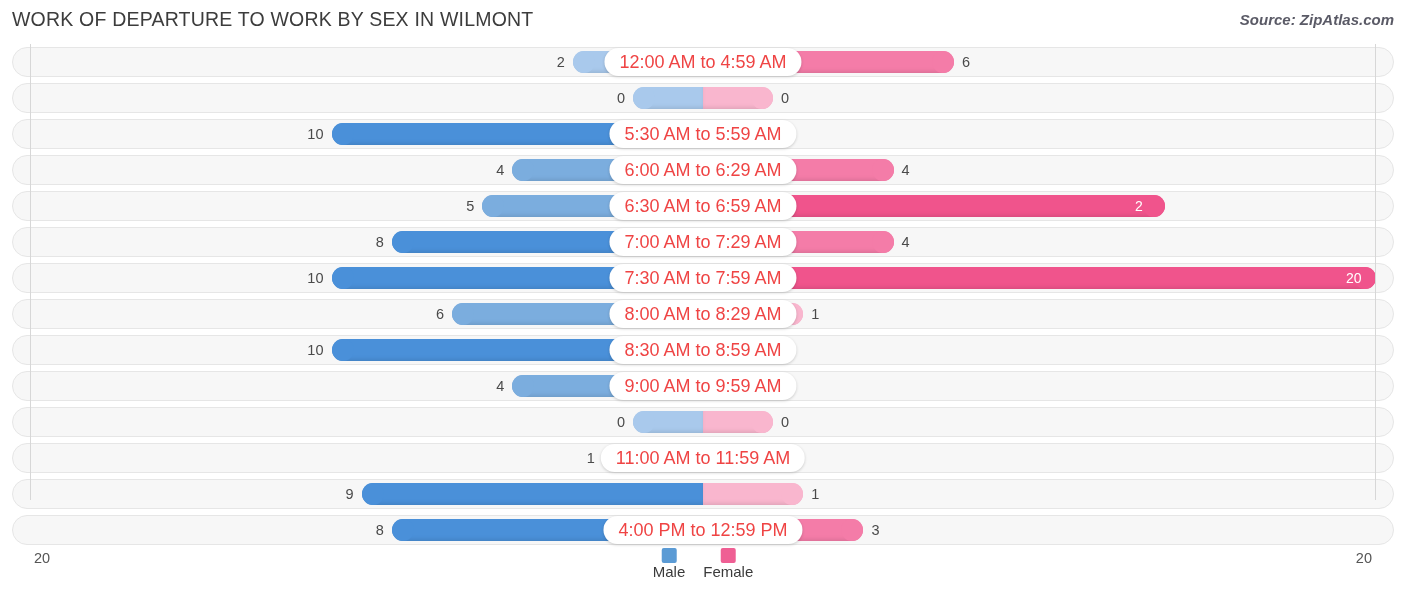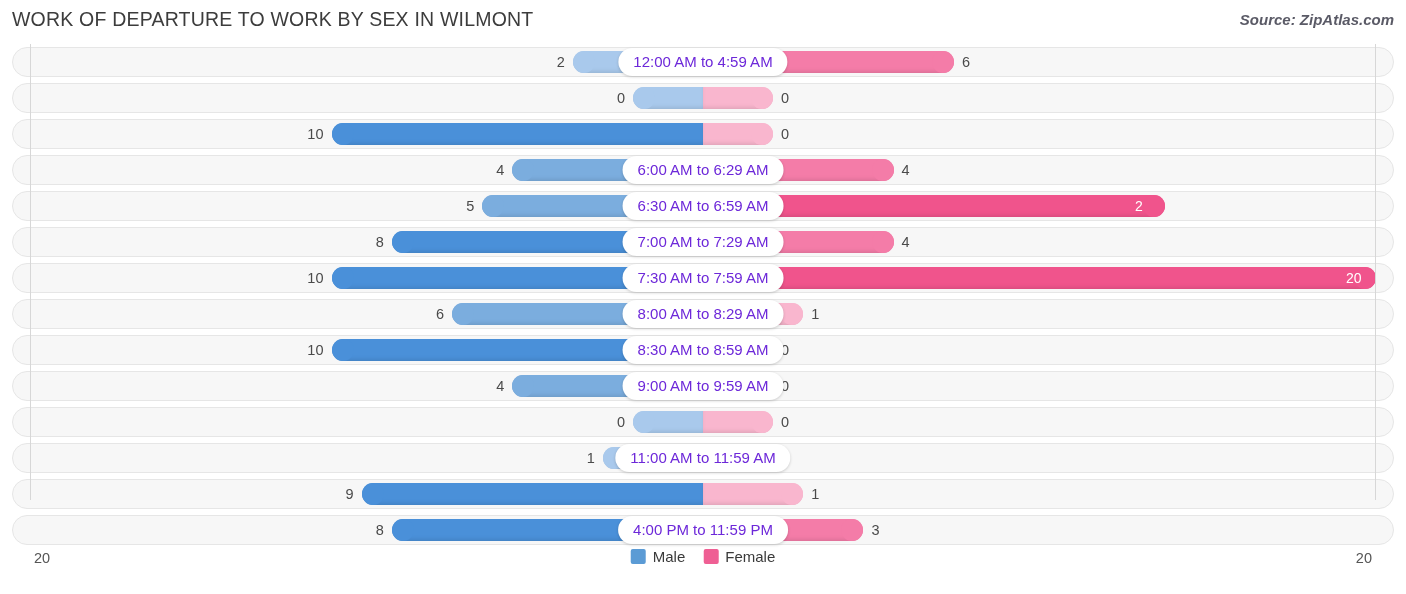--- a/index.html
+++ b/index.html
@@ -127,22 +127,22 @@
   .cat-pill {
     position: absolute;
     left: 50%;
     top: 4px;
     transform: translateX(-50%);
     height: 28px;
     line-height: 28px;
     padding: 0 15px;
     background: #ffffff;
     border-radius: 15px;
-    font-size: 15px;
-    color: #6d28d9;
+    font-size: 18px;
+    color: #ef4444;
     white-space: nowrap;
     z-index: 4;
     box-shadow: 0 1px 3px rgba(0,0,0,0.18);
   }
 
   
   #footer {
     position: relative;
     height: 46px;
     margin: 0 12px;
@@ -162,21 +162,21 @@
     top: 4px;
     transform: translateX(-50%);
     display: flex;
     align-items: center;
     gap: 18px;
     white-space: nowrap;
   }
   .legend-item {
     display: flex;
     align-items: center;
-    gap: 7px;
+    flex-direction: column;
   }
   .legend-swatch {
     width: 15px;
     height: 15px;
     border-radius: 2px;
     display: inline-block;
   }
   .legend-label {
     font-size: 15px;
     color: #3a3a3a;
@@ -208,20 +208,21 @@
         <div class="bar female" style="width: 70px; background: rgb(249, 182, 206);"></div>
         <div class="val outside-left" style="right: calc(50% + 78px);">0</div>
         <div class="val outside-right" style="left: calc(50% + 78px);">0</div>
       </div>
       <div class="row">
         <div class="track"></div>
         <div class="bar male" style="width: 371.5px; background: rgb(74, 144, 217);"></div>
         <div class="bar female" style="width: 70px; background: rgb(249, 182, 206);"></div>
         <div class="val outside-left" style="right: calc(50% + 379.5px);">10</div>
         <div class="val outside-right" style="left: calc(50% + 78px);">0</div>
+        <div class="cat-pill">5:30 AM to 5:59 AM</div>
       </div>
       <div class="row">
         <div class="track"></div>
         <div class="bar male" style="width: 190.6px; background: rgb(123, 173, 222);"></div>
         <div class="bar female" style="width: 190.6px; background: rgb(244, 124, 168);"></div>
         <div class="val outside-left" style="right: calc(50% + 198.6px);">4</div>
         <div class="val outside-right" style="left: calc(50% + 198.6px);">4</div>
         <div class="cat-pill">6:00 AM to 6:29 AM</div>
       </div>
       <div class="row">
@@ -293,21 +294,21 @@
         <div class="bar female" style="width: 100.15px; background: rgb(249, 182, 206);"></div>
         <div class="val outside-left" style="right: calc(50% + 349.35px);">9</div>
         <div class="val outside-right" style="left: calc(50% + 108.15px);">1</div>
       </div>
       <div class="row">
         <div class="track"></div>
         <div class="bar male" style="width: 311.2px; background: rgb(74, 144, 217);"></div>
         <div class="bar female" style="width: 160.45px; background: rgb(244, 124, 168);"></div>
         <div class="val outside-left" style="right: calc(50% + 319.2px);">8</div>
         <div class="val outside-right" style="left: calc(50% + 168.45px);">3</div>
-        <div class="cat-pill">4:00 PM to 11:59 PM</div>
+        <div class="cat-pill">4:00 PM to 12:59 PM</div>
       </div>
     </div>
 </div>
 
 <div id="footer">
   <div class="axis-end left">20</div>
   <div class="axis-end right">20</div>
   <div id="legend">
       <div class="legend-item">
         <span class="legend-swatch" style="background: rgb(91, 155, 213);"></span>

